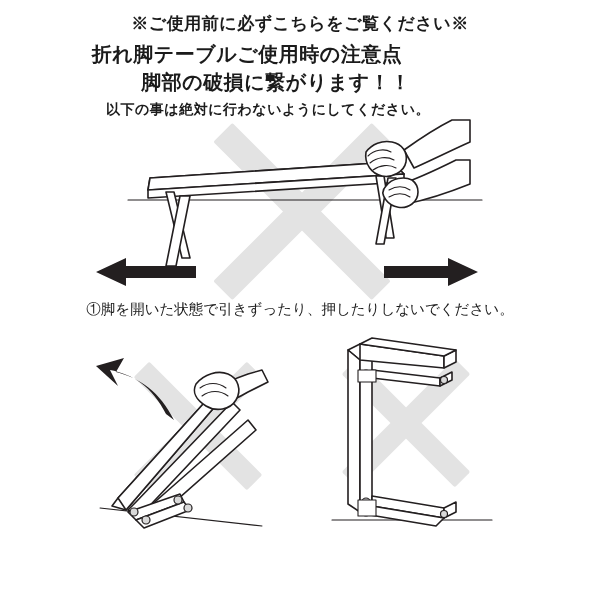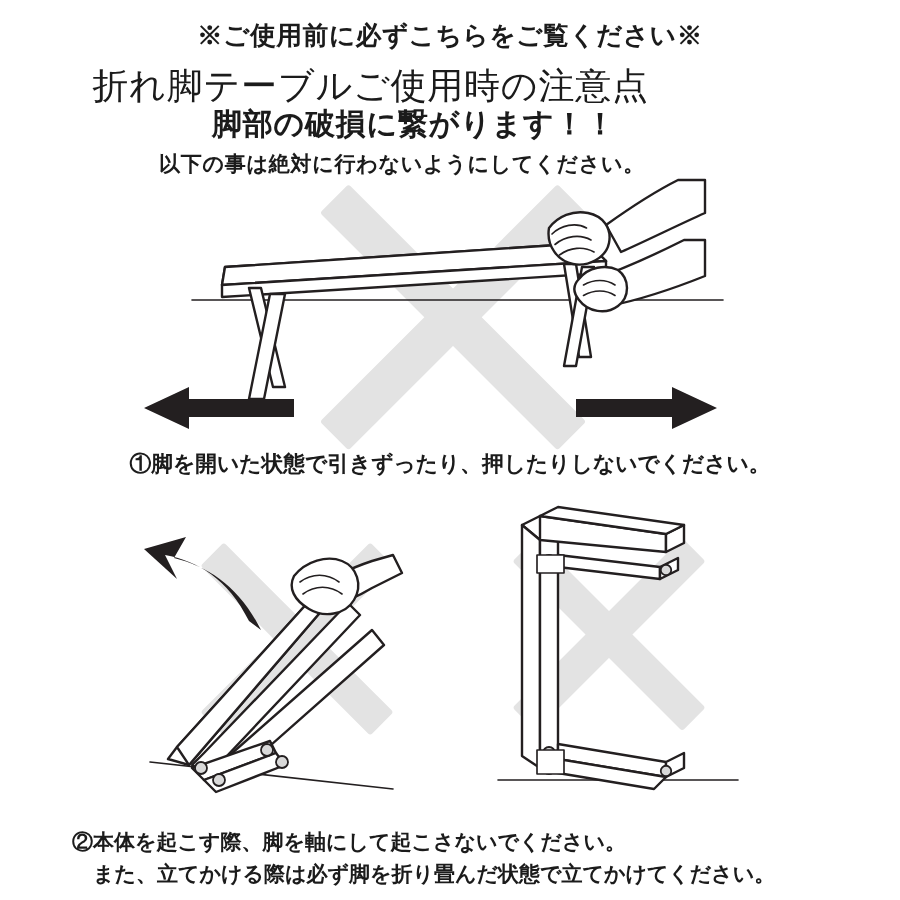--- a/index.html
+++ b/index.html
@@ -31,22 +31,22 @@
     left: 0;
     width: 600px;
     font-size: 17px;
     font-weight: bold;
   }
   #headline-2 {
     position: absolute;
     top: 41px;
     left: 0;
     width: 494px;
-    font-size: 24px;
-    font-weight: normal;
+    font-size: 20px;
+    font-weight: bold;
   }
   #headline-3 {
     position: absolute;
     top: 69px;
     left: 0;
     width: 552px;
     font-size: 20px;
     font-weight: bold;
   }
   #headline-4 {
@@ -56,21 +56,21 @@
     width: 536px;
     font-size: 14px;
     font-weight: bold;
   }
   #caption-1 {
     position: absolute;
     top: 300px;
     left: 0;
     width: 600px;
     font-size: 14.5px;
-    font-weight: bold;
+    font-weight: normal;
     text-align: center;
     white-space: nowrap;
     color: #1b1b1b;
   }
   #caption-2 {
     position: absolute;
     top: 551px;
     left: 48px;
     width: 540px;
     font-size: 14px;
@@ -264,18 +264,14 @@
       <circle class="fg" cx="366" cy="44" r="4"></circle>
       <circle class="fg" cx="366" cy="172" r="4"></circle>
       <circle class="fg" cx="366" cy="182" r="4"></circle>
       <circle class="fg" cx="444" cy="50" r="3.5"></circle>
       <circle class="fg" cx="444" cy="184" r="3.5"></circle>
       <path class="fw-thin" d="M358 170 L376 170 L376 186 L358 186 Z"></path>
       <path class="fw-thin" d="M358 40 L376 40 L376 52 L358 52 Z"></path>
     </g>
   </svg>
 
-  <div id="caption-2">
-    <div>②本体を起こす際、脚を軸にして起こさないでください。</div>
-    <div class="l2">また、立てかける際は必ず脚を折り畳んだ状態で立てかけてください。</div>
-  </div>
 
 </div>
 
 </body></html>

